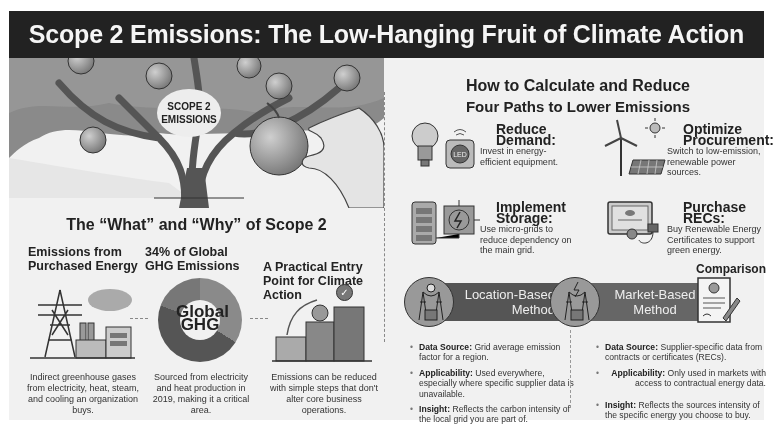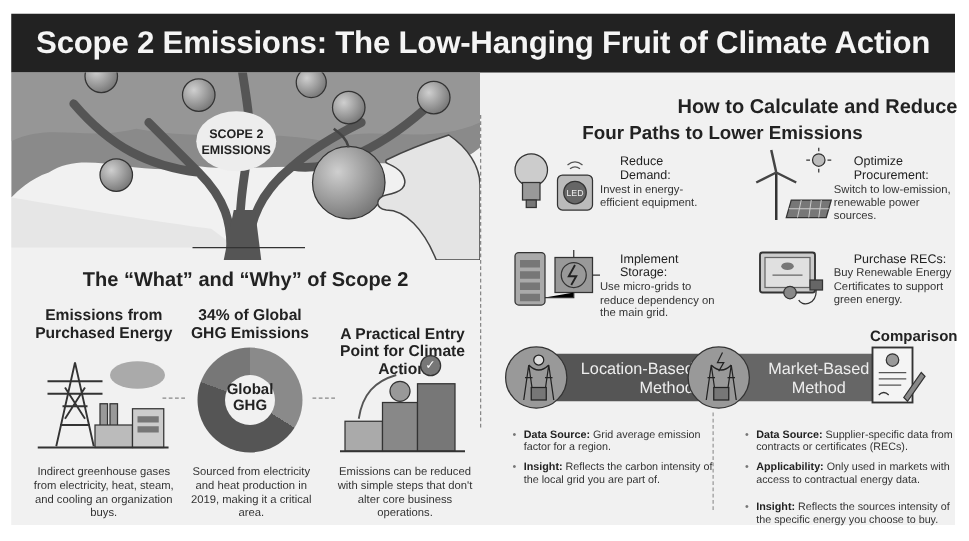--- a/index.html
+++ b/index.html
@@ -5,23 +5,23 @@
   html,body{margin:0;padding:0;background:#ffffff;}
   body{width:775px;height:433px;position:relative;overflow:hidden;font-family:"Liberation Sans",sans-serif;color:#222;}
   .panel{position:absolute;left:9px;top:11px;width:755px;height:409px;background:#f1f1f1;}
   .header{position:absolute;left:9px;top:11px;width:755px;height:47px;background:#222222;color:#f5f5f5;
     font-weight:bold;font-size:25px;line-height:47px;text-align:center;letter-spacing:-0.2px;}
   .divider{position:absolute;left:384px;top:92px;height:250px;border-left:1px dashed #888;}
   .abs{position:absolute;}
   .center{text-align:center;}
   .h2{font-weight:bold;font-size:16px;color:#222;}
   .body{font-size:9px;line-height:11px;color:#333;}
-  .hdr-col{font-weight:bold;font-size:12.5px;line-height:14px;text-align:center;color:#222;}
+  .hdr-col{font-weight:bold;font-size:12.5px;line-height:14px;text-align:left;color:#222;}
   .dash{position:absolute;border-top:1px dashed #888;width:18px;}
-  .path-title{font-weight:normal;font-size:10px;color:#222;line-height:11px;padding-left:16px;}
+  .path-title{font-weight:bold;font-size:14px;color:#222;line-height:11px;padding-left:16px;}
   .path-desc{font-size:9px;color:#333;line-height:10.5px;}
   .banner{position:absolute;top:283px;height:38px;background:#555;}
   .banner-label{position:absolute;color:#eee;font-size:13px;line-height:15px;text-align:center;}
   .bullets{position:absolute;font-size:8.6px;line-height:10.4px;color:#333;margin:12px;padding:0;list-style:none;}
   .bullets li{position:relative;padding-left:11px;margin-bottom:5px;}
   .bullets li::before{content:"•";position:absolute;left:2px;top:0;color:#777;}
   .bullets b{color:#222;}
   .vdash{position:absolute;border-left:1px dashed #999;}
 </style>
 </head>
@@ -76,41 +76,41 @@
   <rect x="80" y="56" width="17" height="5" fill="#777"></rect>
   <line x1="0" y1="73" x2="105" y2="73" stroke="#333" stroke-width="1.5"></line>
 </svg>
 <div class="dash" style="left:130px;top:318px;"></div>
 <div class="abs body center" style="left:25px;top:372px;width:116px;">Indirect greenhouse gases from electricity, heat, steam, and cooling an organization buys.</div>
 
 <div class="abs hdr-col" style="left:145px;top:245px;width:110px;">34% of Global GHG Emissions</div>
 <div class="abs" style="left:158px;top:278px;width:84px;height:84px;border-radius:50%;
   background:conic-gradient(#8a8a8a 0deg 122deg,#555 122deg 290deg,#777 290deg 360deg);">
   <div style="position:absolute;left:22px;top:22px;width:40px;height:40px;border-radius:50%;background:#f1f1f1;"></div>
-  <div class="abs" style="left:18px;top:27px;width:48px;text-align:center;font-weight:bold;font-size:12px;line-height:13px;color:#222;">Global GHG</div>
+  <div class="abs" style="left:18px;top:27px;width:48px;text-align:center;font-weight:bold;font-size:17px;line-height:13px;color:#222;">Global GHG</div>
 </div>
 <div class="dash" style="left:250px;top:318px;"></div>
 <div class="abs body center" style="left:146px;top:372px;width:110px;">Sourced from electricity and heat production in 2019, making it a critical area.</div>
 
 <div class="abs hdr-col" style="left:263px;top:260px;width:118px;">A Practical Entry Point for Climate Action</div>
 <svg class="abs" style="left:272px;top:295px;" width="108" height="70">
   <rect x="4" y="42" width="30" height="24" fill="#aaa" stroke="#333"></rect>
   <rect x="34" y="27" width="28" height="39" fill="#888" stroke="#333"></rect>
   <rect x="62" y="12" width="30" height="54" fill="#777" stroke="#333"></rect>
   <line x1="0" y1="66" x2="100" y2="66" stroke="#333" stroke-width="1.5"></line>
   <circle cx="48" cy="18" r="8" fill="#999" stroke="#333"></circle>
   <circle cx="77" cy="-5" r="0" fill="none"></circle>
   <path d="M15 40 C18 20 28 10 45 5" stroke="#555" stroke-width="1.5" fill="none"></path>
 </svg>
 <div class="abs" style="left:336px;top:284px;width:15px;height:15px;border-radius:50%;background:#777;border:1px solid #333;color:#fff;font-size:10px;line-height:15px;text-align:center;">✓</div>
 <div class="abs body center" style="left:268px;top:372px;width:112px;">Emissions can be reduced with simple steps that don't alter core business operations.</div>
 
 <div class="divider"></div>
 
-<div class="abs h2 center" style="left:390px;top:77px;width:376px;text-align:right;">How to Calculate and Reduce</div>
+<div class="abs h2 center" style="left:390px;top:77px;width:376px;">How to Calculate and Reduce</div>
 <div class="abs center" style="left:390px;top:98px;width:376px;font-weight:bold;font-size:15px;color:#222;">Four Paths to Lower Emissions</div>
 
 <svg class="abs" style="left:408px;top:120px;" width="70" height="50">
   <circle cx="17" cy="16" r="13" fill="#ccc" stroke="#333"></circle>
   <rect x="10" y="26" width="14" height="14" fill="#999" stroke="#333"></rect>
   <rect x="13" y="40" width="8" height="6" fill="#777" stroke="#333"></rect>
   <rect x="38" y="20" width="28" height="28" rx="4" fill="#bbb" stroke="#333"></rect>
   <circle cx="52" cy="34" r="9" fill="#666" stroke="#333"></circle>
   <text x="52" y="37" text-anchor="middle" font-family="Liberation Sans, sans-serif" font-size="7" fill="#eee">LED</text>
   <path d="M46 12 Q52 7 58 12 M48 15 Q52 12 56 15" stroke="#555" fill="none"></path>
@@ -195,20 +195,21 @@
 <svg class="abs" style="left:693px;top:276px;" width="50" height="50">
   <rect x="5" y="2" width="32" height="44" fill="#f4f4f4" stroke="#333" stroke-width="1.5"></rect>
   <circle cx="21" cy="12" r="5" fill="#999" stroke="#333"></circle>
   <path d="M10 22 H32 M10 27 H32 M10 32 H28" stroke="#555"></path>
   <path d="M10 40 Q14 36 18 40" stroke="#333" fill="none"></path>
   <path d="M30 42 L44 22 L47 25 L33 45 Z" fill="#888" stroke="#333"></path>
 </svg>
 
 <ul class="bullets" style="left:396px;top:330px;width:170px;">
   <li><b>Data Source:</b><span> Grid average emission factor for a region.</span></li>
+  <li><b>Applicability:</b><span> Used everywhere, especially where specific supplier data is unavailable.</span></li>
   <li><b>Insight:</b><span> Reflects the carbon intensity of the local grid you are part of.</span></li>
 </ul>
 <div class="vdash" style="left:570px;top:330px;height:78px;"></div>
 <ul class="bullets" style="left:582px;top:330px;width:172px;">
   <li><b>Data Source:</b><span> Supplier-specific data from contracts or certificates (RECs).</span></li>
-  <li style="margin-bottom:11px;"><b>Applicability:</b><span> Only used in markets with access to contractual energy data.</span></li>
+  <li style="margin-bottom:11px;text-align:right;"><b>Applicability:</b><span> Only used in markets with access to contractual energy data.</span></li>
   <li><b>Insight:</b><span> Reflects the sources intensity of the specific energy you choose to buy.</span></li>
 </ul>
 
 </body></html>

